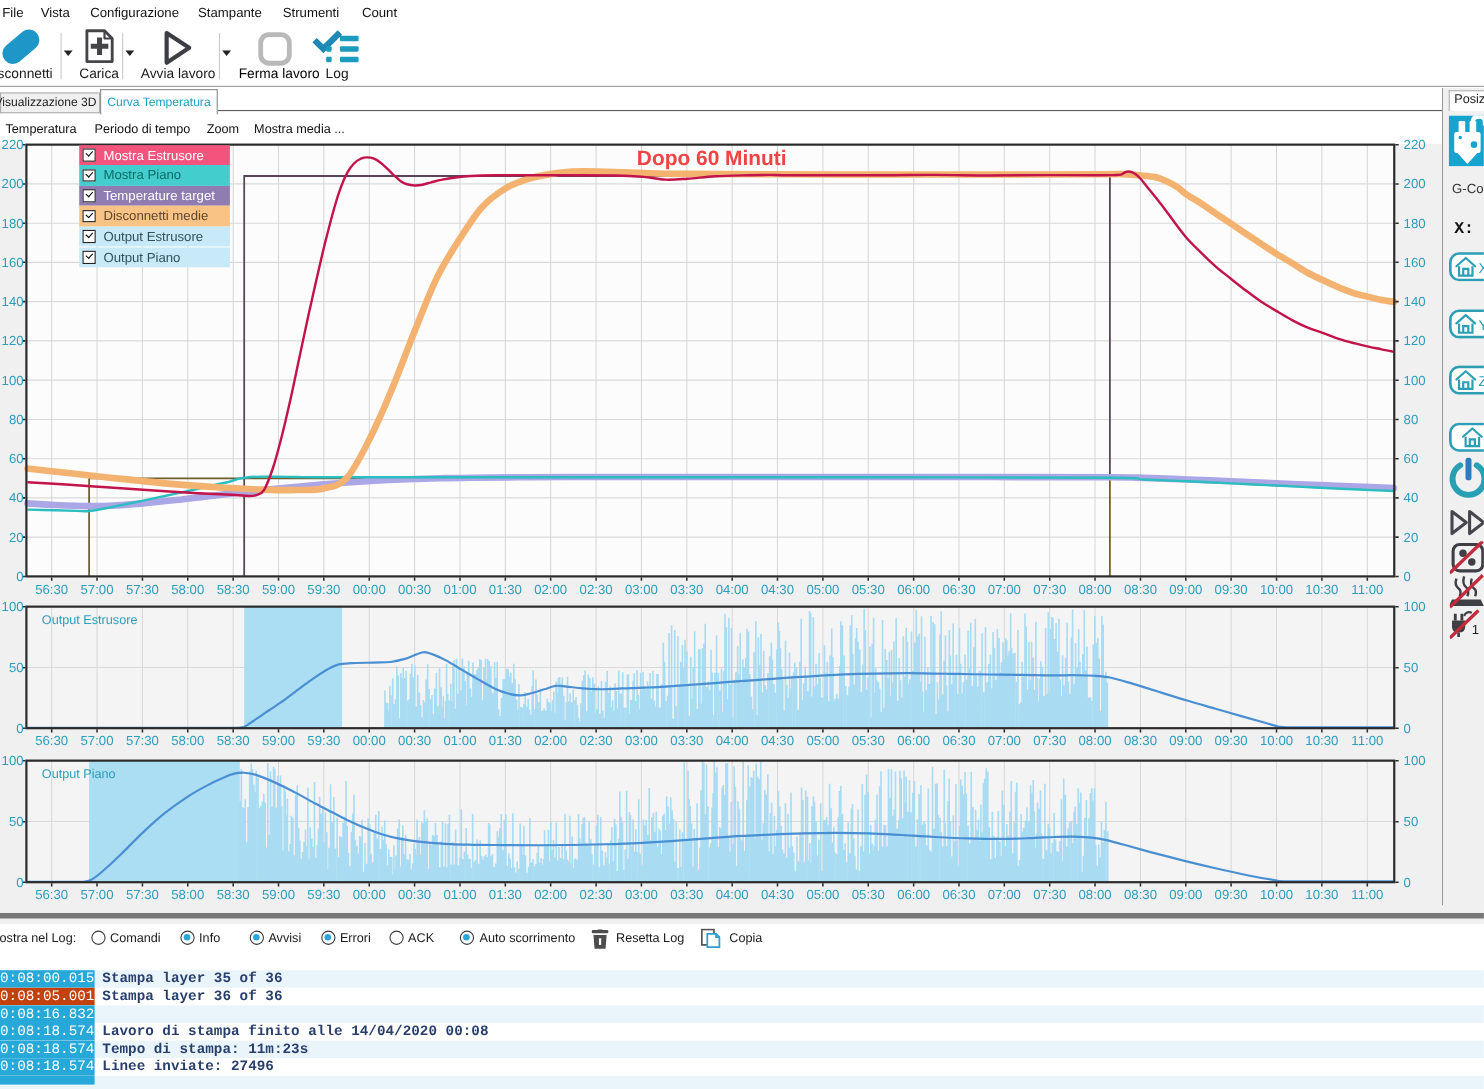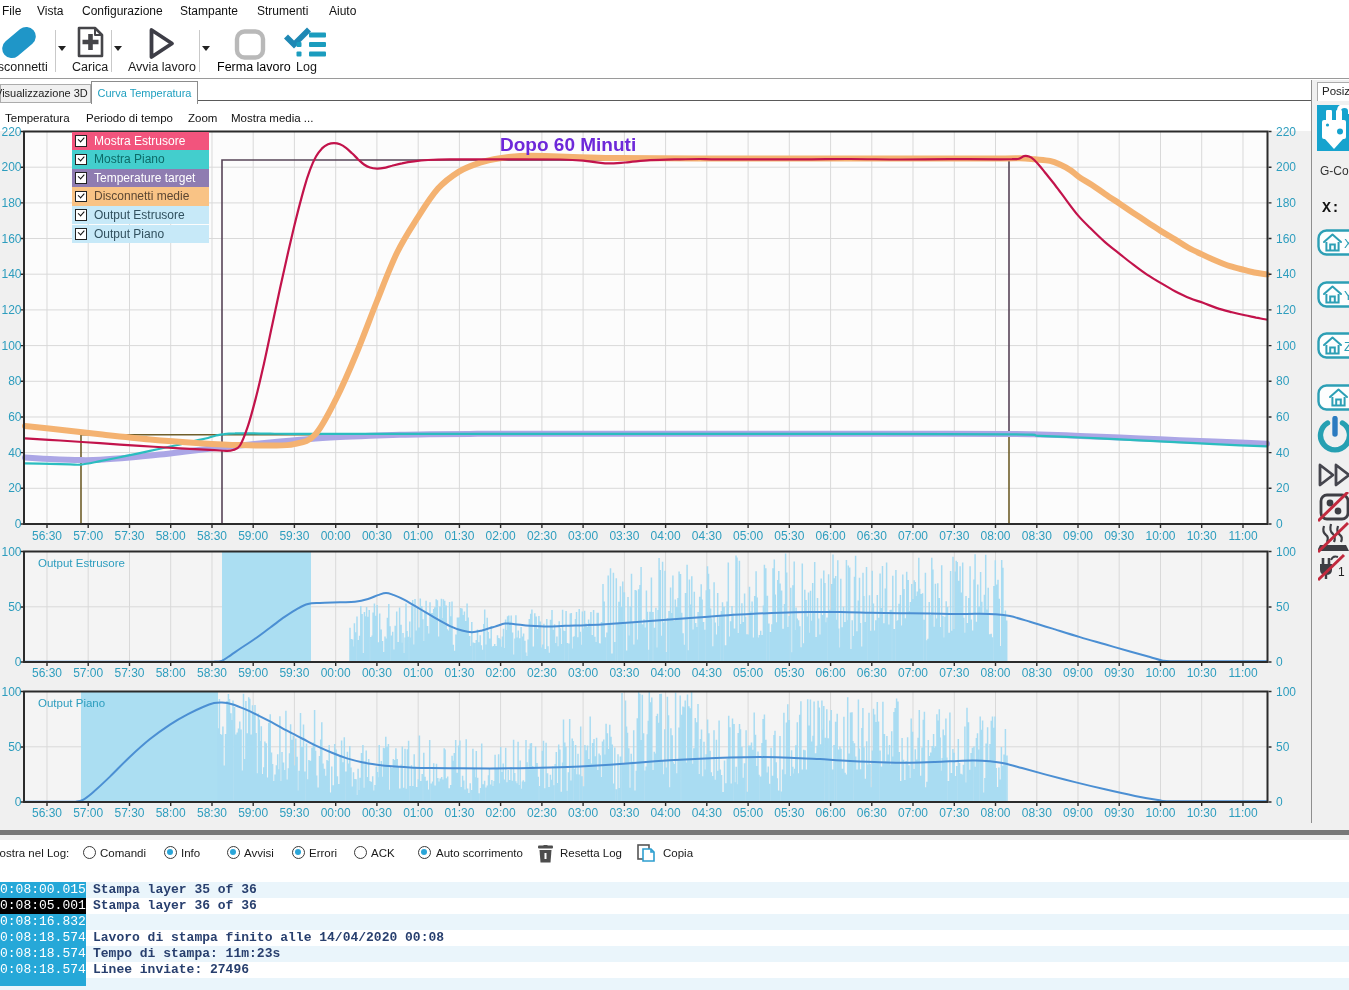--- a/index.html
+++ b/index.html
@@ -20,21 +20,21 @@
 .lr-t{position:absolute;left:0;top:0;width:86px;height:16px;color:#fff}
 .lr-m{position:absolute;left:93px;top:0;color:#283f6e;font-weight:bold}
 </style></head><body>
 <div id="root">
 
 <div class="ab mi" style="left:2px">File</div>
 <div class="ab mi" style="left:37px">Vista</div>
 <div class="ab mi" style="left:82px">Configurazione</div>
 <div class="ab mi" style="left:180px">Stampante</div>
 <div class="ab mi" style="left:257px">Strumenti</div>
-<div class="ab mi" style="left:329px">Aiuto</div>
+<div class="ab mi" style="left:329px">Count</div>
 <svg class="ab" width="340" height="58" viewBox="0 20 340 58" style="left:0;top:20px">
 <g transform="rotate(-40 19 42.5)">
         <rect x="0" y="33" width="38" height="19" rx="9.5" fill="#1f96c8"></rect>
       </g>
 <g stroke="#454549" stroke-width="2.6" fill="none" stroke-linejoin="round">
 <path d="M79,28 h16 l7,7 v21 h-23 z"></path>
         <path d="M95,28 v7 h7" stroke-width="2"></path>
 </g>
 <path d="M90.5,34 v16 M82.5,42 h16" stroke="#454549" stroke-width="4.6" fill="none"></path>
 <path d="M151.5,30 L172,43.5 L151.5,57 Z" fill="none" stroke="#3d3d46" stroke-width="3.8" stroke-linejoin="round"></path>
@@ -248,21 +248,21 @@
 <div class="ab leg" style="top:205.9px;background:#c7e9f8;color:#31505e">
       <i class="cb"></i>
       <i class="ck"></i>
       <span>Output Estrusore</span>
     </div>
 <div class="ab leg" style="top:224.5px;background:#c7e9f8;color:#31505e">
       <i class="cb"></i>
       <i class="ck"></i>
       <span>Output Piano</span>
     </div>
-<div class="ab" style="left:500px;top:134px;width:294px;text-align:left;font-size:19px;font-weight:bold;color:#6d28d9">Dopo 60 Minuti</div>
+<div class="ab" style="left:500px;top:134px;width:294px;text-align:center;font-size:19px;font-weight:bold;color:#ef4444">Dopo 60 Minuti</div>
 <div class="ab" style="left:1311px;top:80px;width:1px;height:751px;background:#8f8f8f"></div>
 <div class="ab" style="left:1312px;top:80px;width:37px;height:751px;background:#f0f0f0"></div>
 <div class="ab" style="left:1317px;top:82px;width:32px;height:19px;background:#fff;border:1px solid #acacac;border-right:none;border-bottom:none"></div>
 <div class="ab" style="left:1322px;top:85px;font-size:11.5px;color:#222">Posizi</div>
 <svg class="ab" style="left:1317px;top:105px" width="32" height="47" viewBox="0 0 32 47">
 <rect x="0" y="0" width="32" height="46" fill="#16a3ce"></rect>
 <g fill="#fff">
         <rect x="9" y="5" width="6" height="13" rx="1.2"></rect>
         <rect x="19" y="5" width="6" height="13" rx="1.2"></rect>
 <rect x="5" y="15" width="24" height="19" rx="2"></rect>
@@ -365,18 +365,18 @@
 <rect x="7.5" y="8" width="2" height="6" fill="#fff"></rect>
 </svg>
 <div class="rl" style="left:560px">Resetta Log</div>
 <svg class="ab" style="left:637px;top:844px" width="20" height="20" viewBox="0 0 20 20">
 <rect x="1" y="1" width="11" height="14" fill="#fff" stroke="#555" stroke-width="1.6"></rect>
 <path d="M6,5 h8 l3,3 v9 h-11 z" fill="#fff" stroke="#2e9fd0" stroke-width="1.6"></path>
 <path d="M14,5 v3 h3" fill="none" stroke="#2e9fd0" stroke-width="1.6"></path>
 </svg>
 <div class="rl" style="left:663px">Copia</div>
 <div class="logrow" style="top:882px;background:#eaf5fb"><span class="lr-t" style="background:#26a8d8">0:08:00.015</span><span class="lr-m">Stampa layer 35 of 36</span></div>
-<div class="logrow" style="top:898px;background:#ffffff"><span class="lr-t" style="background:#000000">0:08:05.001</span><span class="lr-m">Stampa layer 36 of 36</span></div>
+<div class="logrow" style="top:898px;background:#ffffff"><span class="lr-t" style="background:#c2410c">0:08:05.001</span><span class="lr-m">Stampa layer 36 of 36</span></div>
 <div class="logrow" style="top:914px;background:#eaf5fb"><span class="lr-t" style="background:#26a8d8">0:08:16.832</span></div>
 <div class="logrow" style="top:930px;background:#ffffff"><span class="lr-t" style="background:#26a8d8">0:08:18.574</span><span class="lr-m">Lavoro di stampa finito alle 14/04/2020 00:08</span></div>
 <div class="logrow" style="top:946px;background:#eaf5fb"><span class="lr-t" style="background:#26a8d8">0:08:18.574</span><span class="lr-m">Tempo di stampa: 11m:23s</span></div>
 <div class="logrow" style="top:962px;background:#ffffff"><span class="lr-t" style="background:#26a8d8">0:08:18.574</span><span class="lr-m">Linee inviate: 27496</span></div>
 <div class="logrow" style="top:978px;background:#eaf5fb"><span class="lr-t" style="background:#26a8d8;height:8px">&nbsp;</span></div>
 </div>
 </body></html>

